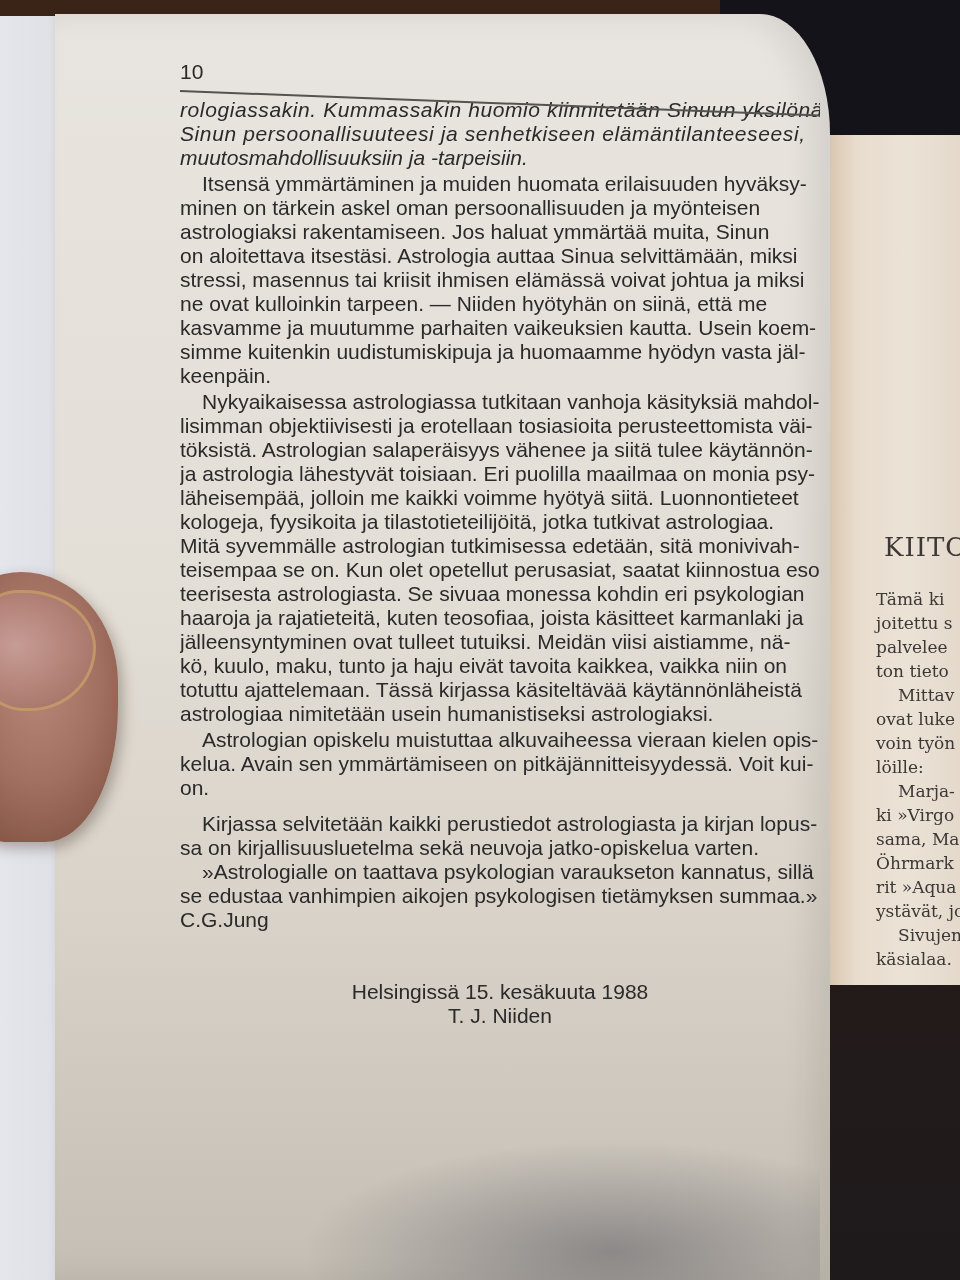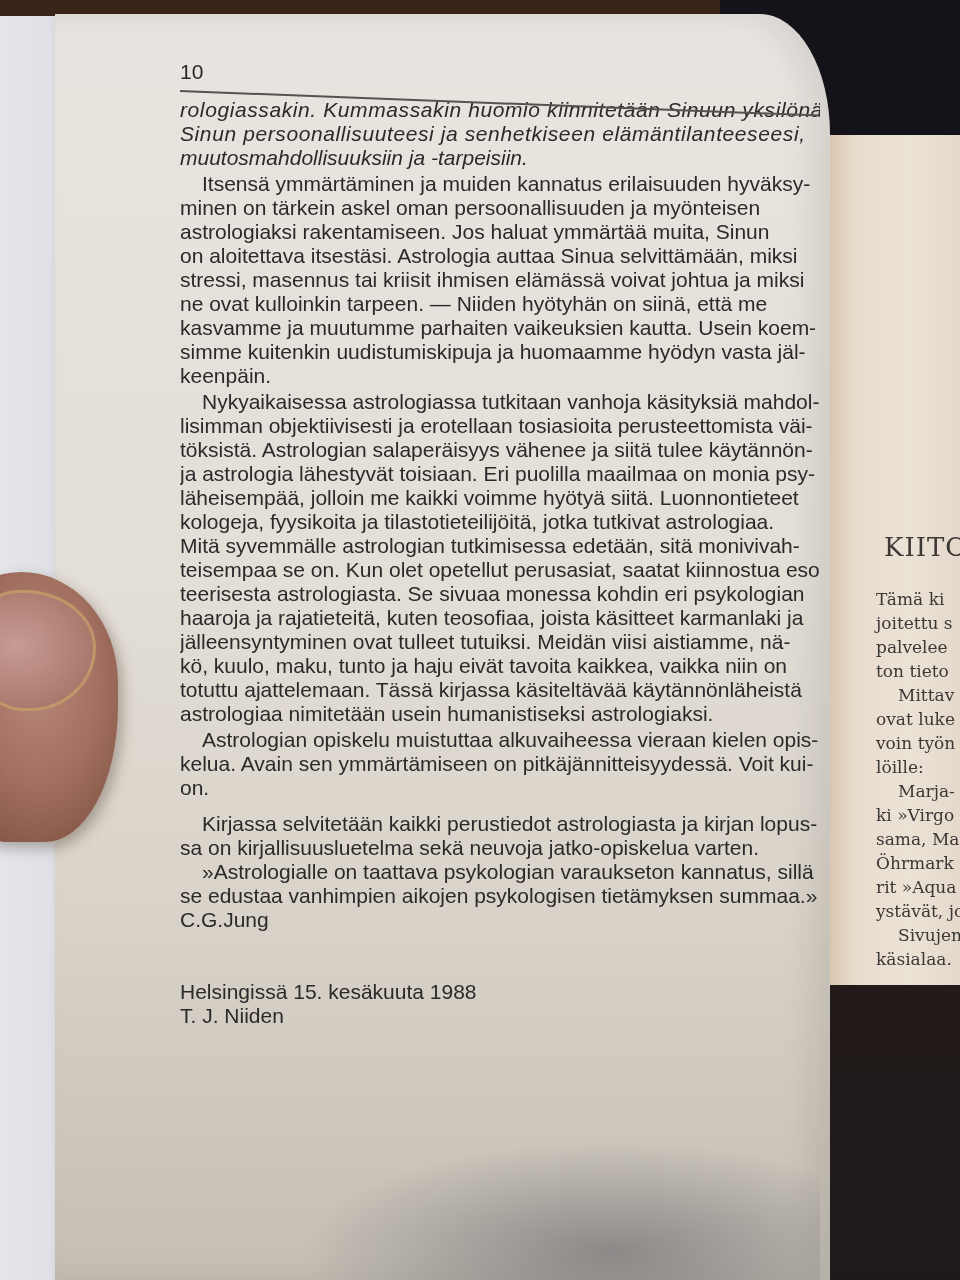--- a/index.html
+++ b/index.html
@@ -102,21 +102,21 @@
       background: #55524f;
       transform-origin: left center;
       transform: rotate(2.2deg);
       margin-bottom: 6px;
     }
     .line { display: block; white-space: nowrap; overflow: hidden; }
     .italic { font-style: italic; }
     .indent { padding-left: 22px; }
     .para-gap { margin-top: 2px; }
     .small-gap { margin-top: 12px; }
-    .signature-gap { margin-top: 48px; }
+    .signature-gap { margin-top: 48px; text-align: center; }
     .justify-wide { letter-spacing: 0.6px; }
   </style>
 </head>
 <body>
 
 <div class="scene">
   <div class="cloth"></div>
   <div class="under-page"></div>
 
   <div class="page"></div>
@@ -147,21 +147,21 @@
     <div class="page-number">10</div>
     <div class="rule"></div>
 
     <div>
       <span class="line italic justify-wide">rologiassakin. Kummassakin huomio kiinnitetään Sinuun yksilönä,</span>
       <span class="line italic justify-wide">Sinun persoonallisuuteesi ja senhetkiseen elämäntilanteeseesi,</span>
       <span class="line italic">muutosmahdollisuuksiin ja -tarpeisiin.</span>
     </div>
 
     <div class="para-gap">
-      <span class="line indent">Itsensä ymmärtäminen ja muiden kannatus erilaisuuden hyväksy-</span>
+      <span class="line indent">Itsensä ymmärtäminen ja muiden huomata erilaisuuden hyväksy-</span>
       <span class="line">minen on tärkein askel oman persoonallisuuden ja myönteisen</span>
       <span class="line">astrologiaksi rakentamiseen. Jos haluat ymmärtää muita, Sinun</span>
       <span class="line">on aloitettava itsestäsi. Astrologia auttaa Sinua selvittämään, miksi</span>
       <span class="line">stressi, masennus tai kriisit ihmisen elämässä voivat johtua ja miksi</span>
       <span class="line">ne ovat kulloinkin tarpeen. — Niiden hyötyhän on siinä, että me</span>
       <span class="line">kasvamme ja muutumme parhaiten vaikeuksien kautta. Usein koem-</span>
       <span class="line">simme kuitenkin uudistumiskipuja ja huomaamme hyödyn vasta jäl-</span>
       <span class="line">keenpäin.</span>
     </div>
 

